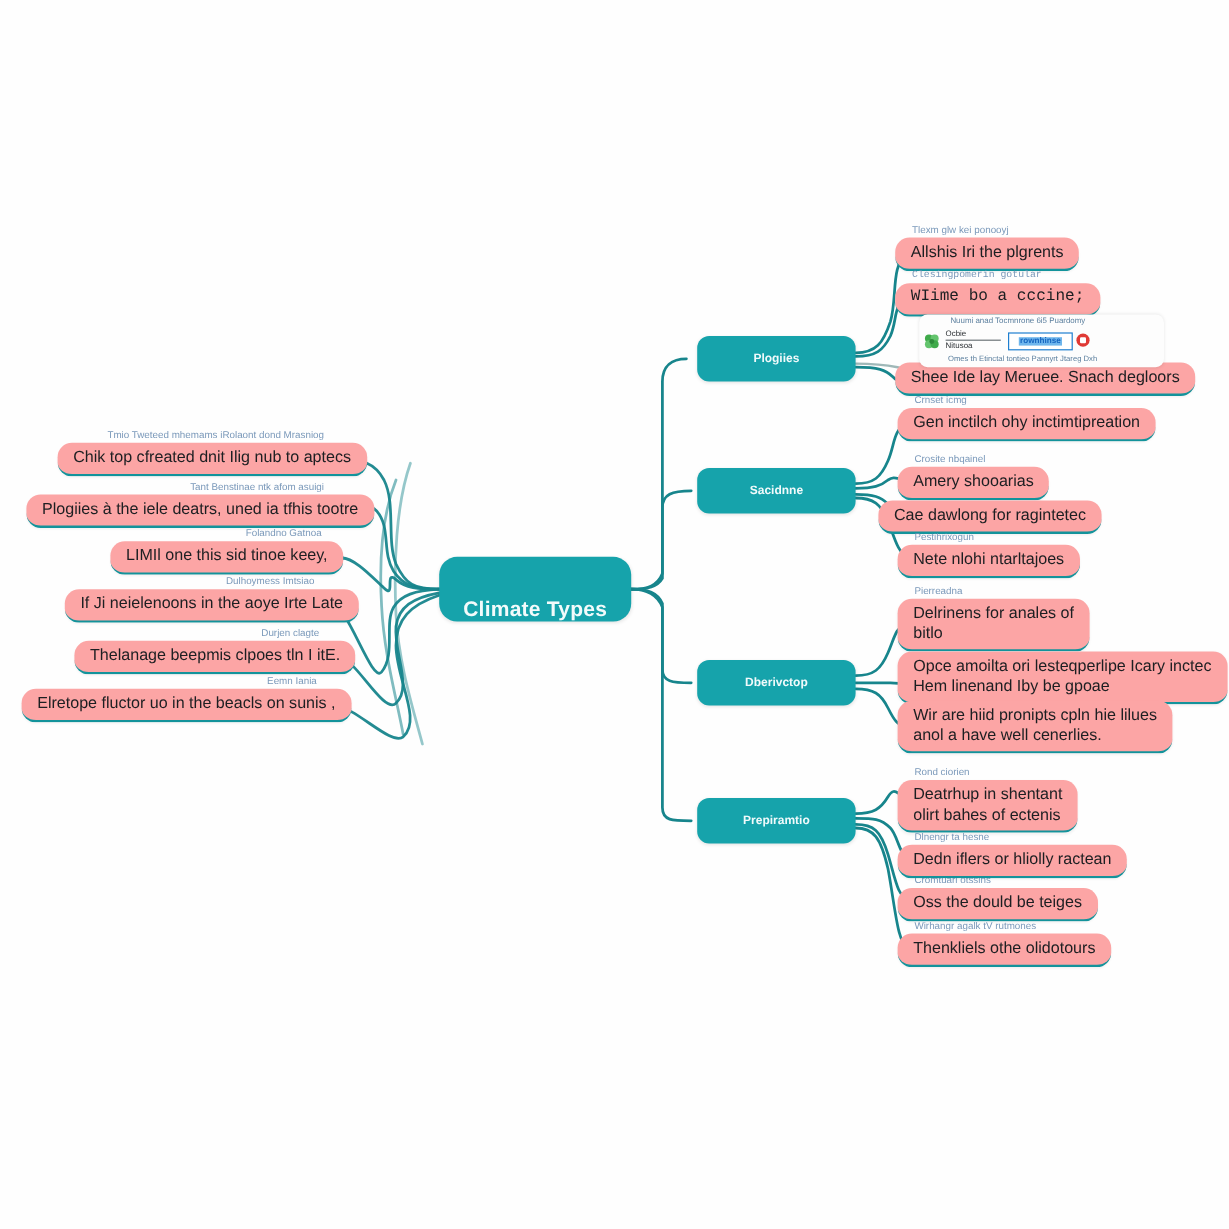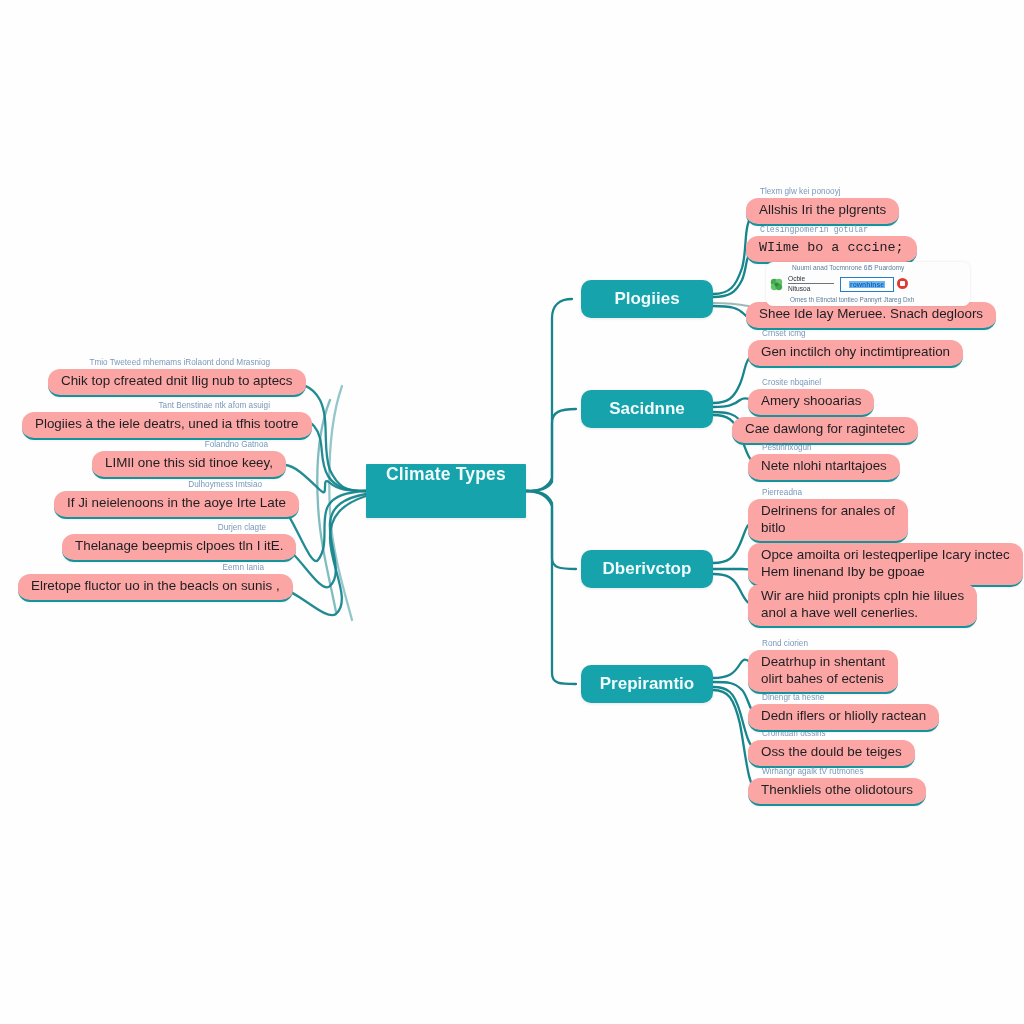--- a/index.html
+++ b/index.html
@@ -24,23 +24,23 @@
   }
 
   
   .root-node {
     position: absolute;
     left: 366px;
     top: 464px;
     width: 160px;
     height: 54px;
     background: #16a3ab;
-    border-radius: 1px;
+    border-radius: 15px;
     display: flex;
-    align-items: flex-start;
+    align-items: flex-end;
     justify-content: center;
     box-shadow: 0 1px 3px rgba(0,0,0,0.10);
     z-index: 6;
   }
   .root-node .root-label {
     color: #f2fbfb;
     font-size: 17.5px;
     font-weight: bold;
     letter-spacing: 0.2px;
     white-space: nowrap;
@@ -55,21 +55,21 @@
     background: #16a3ab;
     border-radius: 10px;
     display: flex;
     align-items: center;
     justify-content: center;
     box-shadow: 0 1px 3px rgba(0,0,0,0.10);
     z-index: 6;
   }
   .branch-node .branch-label {
     color: #f0fafb;
-    font-size: 17px;
+    font-size: 10px;
     font-weight: bold;
     white-space: nowrap;
   }
   #branch-0 { top: 280px; }
   #branch-1 { top: 390px; }
   #branch-2 { top: 550px; }
   #branch-3 { top: 665px; }
 
   
   .leaf {

